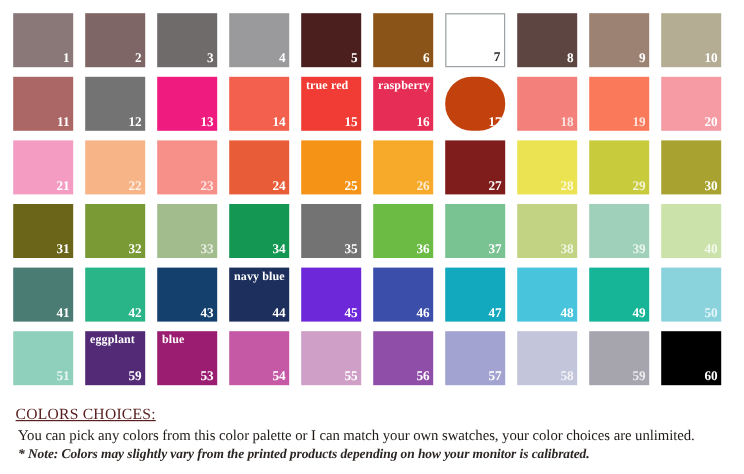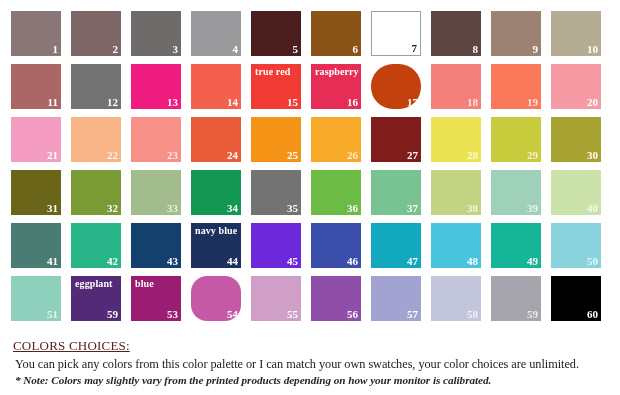--- a/index.html
+++ b/index.html
@@ -283,21 +283,21 @@
         <span class="swatch-number dim-num">51</span>
       </div>
       <div class="swatch" style="background-color: rgb(82, 42, 117);">
         <span class="swatch-label">eggplant</span>
         <span class="swatch-number">59</span>
       </div>
       <div class="swatch" style="background-color: rgb(155, 29, 114);">
         <span class="swatch-label">blue</span>
         <span class="swatch-number">53</span>
       </div>
-      <div class="swatch" style="background-color: rgb(197, 89, 166); border-radius: 16px;">
+      <div class="swatch" style="background-color: rgb(197, 89, 166);">
         <span class="swatch-number">54</span>
       </div>
       <div class="swatch" style="background-color: rgb(207, 159, 199);">
         <span class="swatch-number">55</span>
       </div>
       <div class="swatch" style="background-color: rgb(143, 79, 168);">
         <span class="swatch-number">56</span>
       </div>
       <div class="swatch" style="background-color: rgb(162, 163, 208);">
         <span class="swatch-number">57</span>

